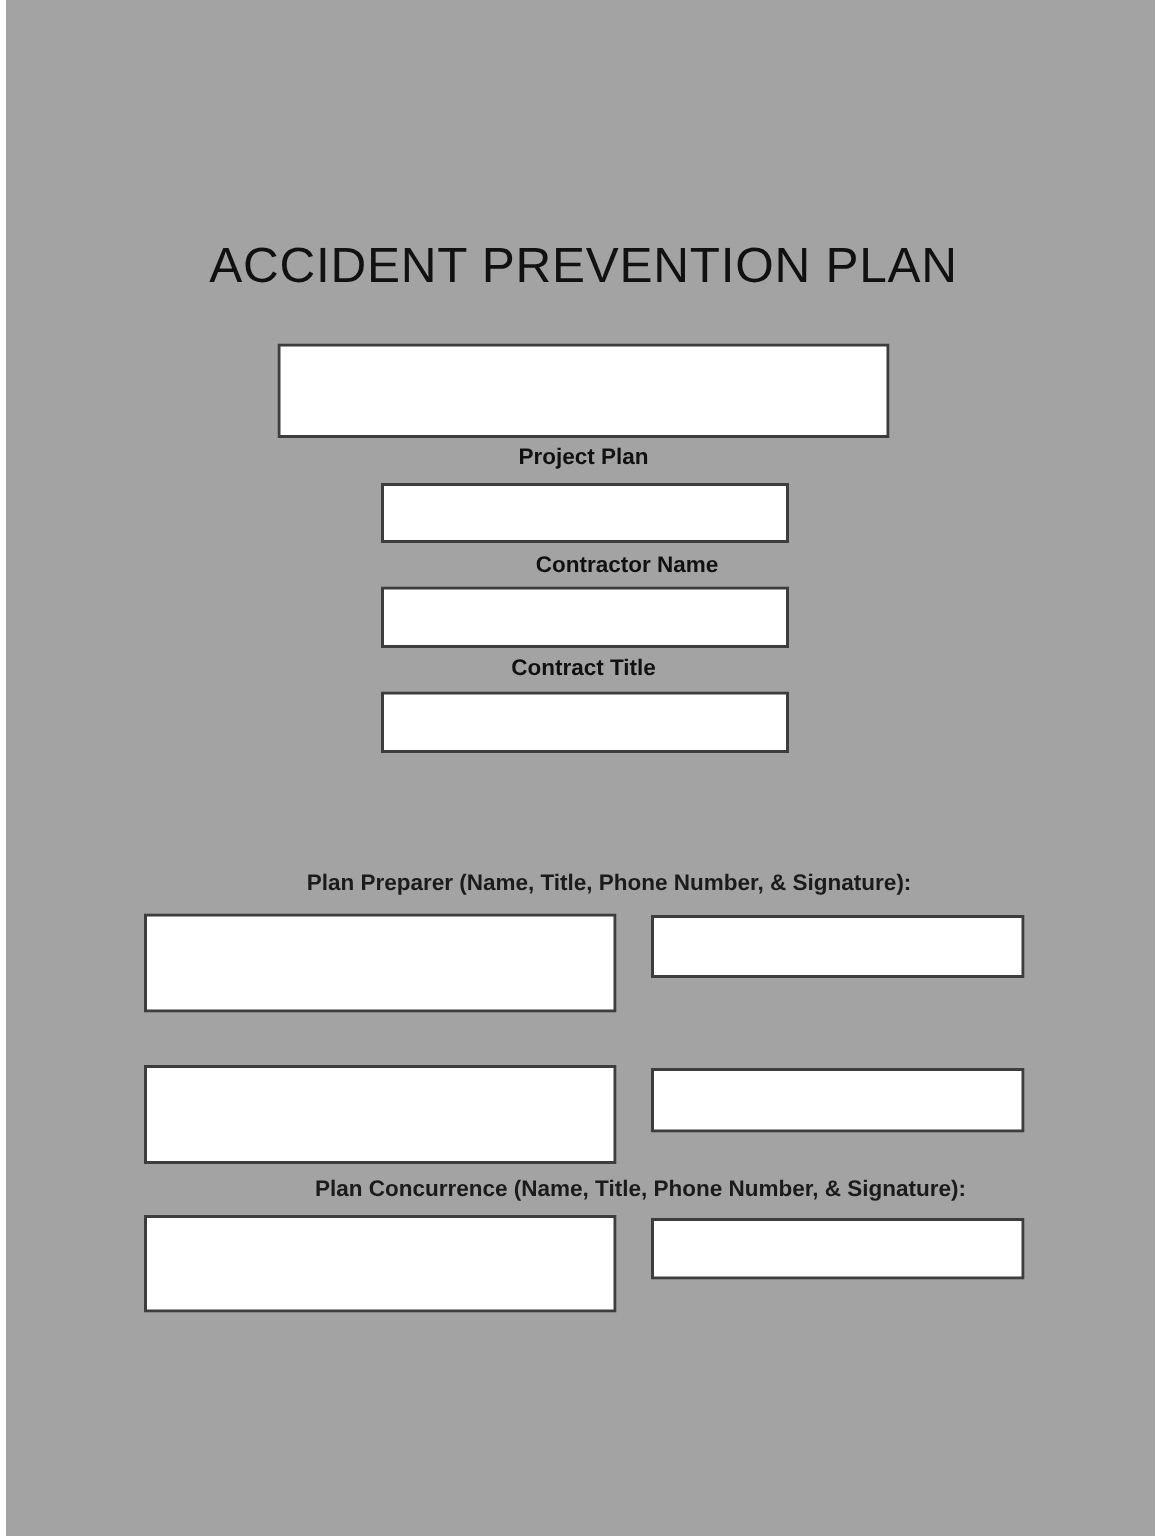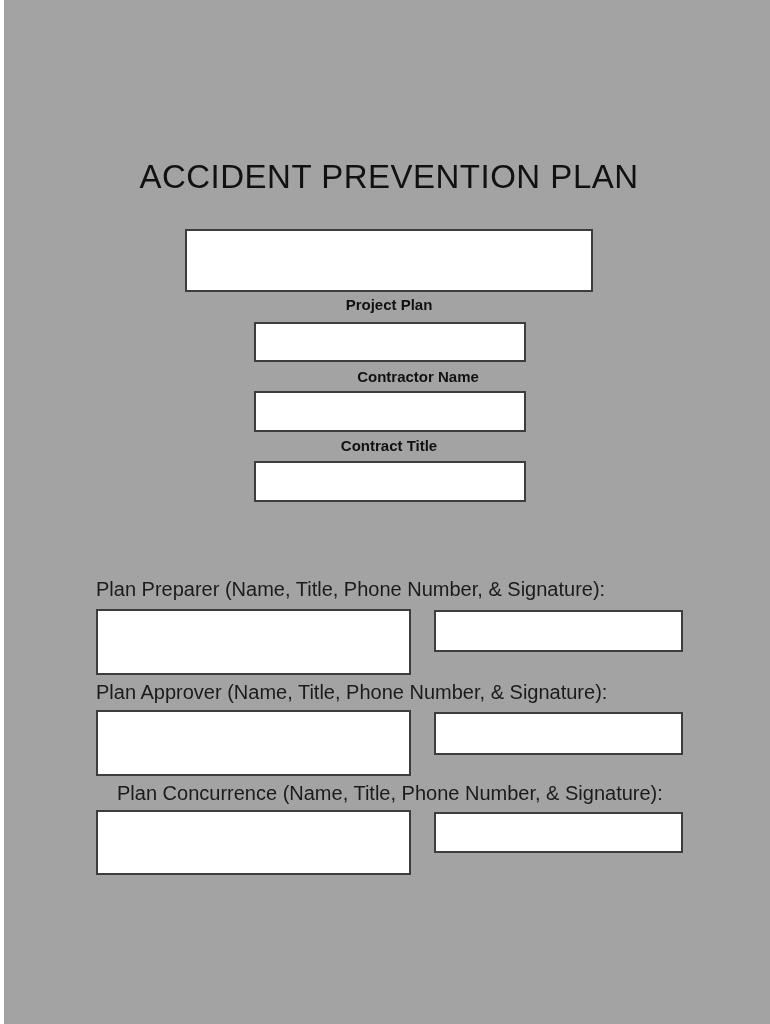--- a/index.html
+++ b/index.html
@@ -39,23 +39,23 @@
     text-align: center;
     font-size: 15px;
     font-weight: 700;
     color: #111111;
     line-height: 16px;
   }
   .section-label {
     position: absolute;
     left: 92px;
     width: 620px;
-    text-align: left;
-    font-size: 20px;
-    font-weight: 400;
+    text-align: center;
+    font-size: 15px;
+    font-weight: 700;
     color: #1b1b1b;
     line-height: 16px;
   }
   
   .box-project    { left: 181px; top: 229px; width: 408px; height: 63px; }
   .box-contractor { left: 250px; top: 322px; width: 272px; height: 40px; }
   .box-contract   { left: 250px; top: 391px; width: 272px; height: 41px; }
   .box-date       { left: 250px; top: 461px; width: 272px; height: 41px; }
   
   .lbl-project    { top: 297px; }
@@ -89,21 +89,20 @@
 
   <div class="field-box box-contract"></div>
   <div class="center-label lbl-contract">Contract Title</div>
 
   <div class="field-box box-date"></div>
 
   <div class="section-label lbl-preparer">Plan Preparer (Name, Title, Phone Number, &amp; Signature):</div>
   <div class="field-box box-preparer-info"></div>
   <div class="field-box box-preparer-sig"></div>
 
-  <div class="section-label lbl-approver">Plan Approver (Name, Title, Phone Number, &amp; Signature):</div>
   <div class="field-box box-approver-info"></div>
   <div class="field-box box-approver-sig"></div>
 
   <div class="section-label lbl-concurrence">Plan Concurrence (Name, Title, Phone Number, &amp; Signature):</div>
   <div class="field-box box-concurrence-info"></div>
   <div class="field-box box-concurrence-sig"></div>
 
 </div>
 
 </body></html>

